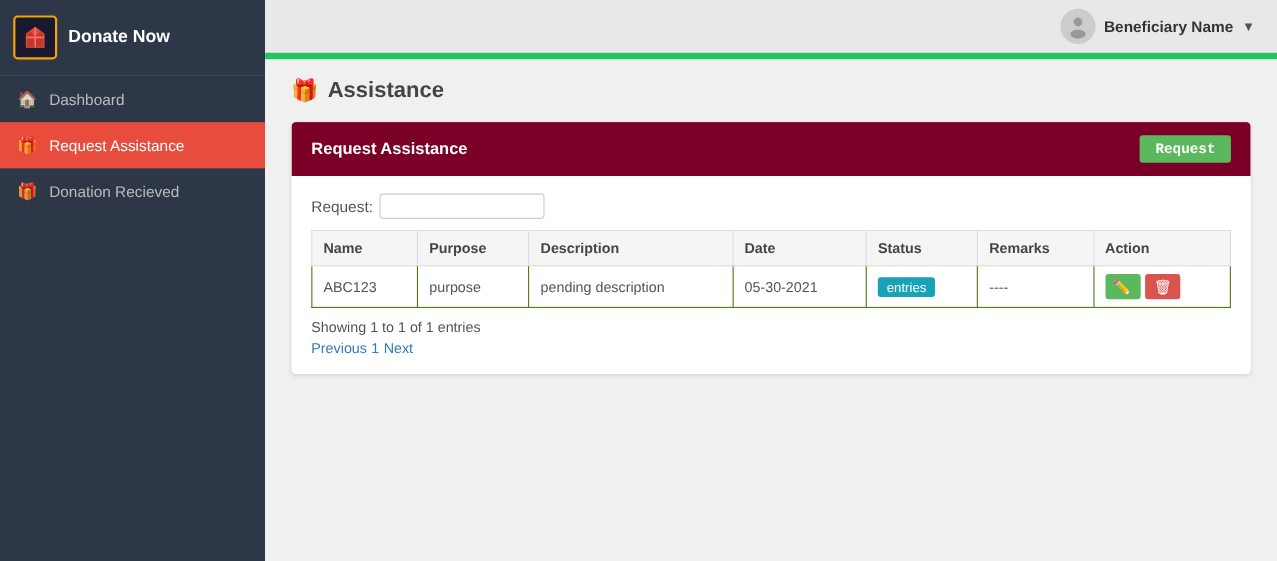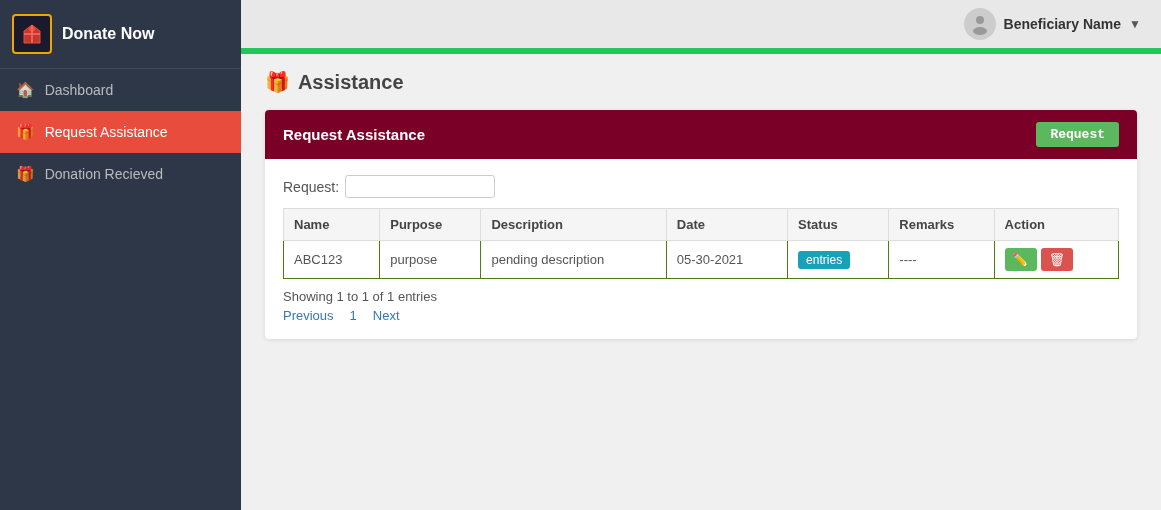--- a/index.html
+++ b/index.html
@@ -205,21 +205,21 @@
       border-radius: 3px;
       cursor: pointer;
       font-size: 13px;
     }
 
     .table-footer {
       margin-top: 10px;
       font-size: 13px;
       color: #555;
     }
-    .pagination-links { display: flex; gap: 16px; margin-top: 4px; }
+    .pagination-links { display: flex; gap: 4px; margin-top: 4px; }
     .pagination-links a { color: #337ab7; text-decoration: none; font-size: 13px; cursor: pointer; }
   </style>
 </head>
 <body>
 
 <nav id="sidebar">
   <div id="sidebar-logo">
     <div class="logo-icon">
       <svg viewBox="0 0 26 26" xmlns="http://www.w3.org/2000/svg">
         <polygon points="13,4 5,10 5,22 21,22 21,10" fill="#c0392b" stroke="#e74c3c" stroke-width="1"></polygon>

